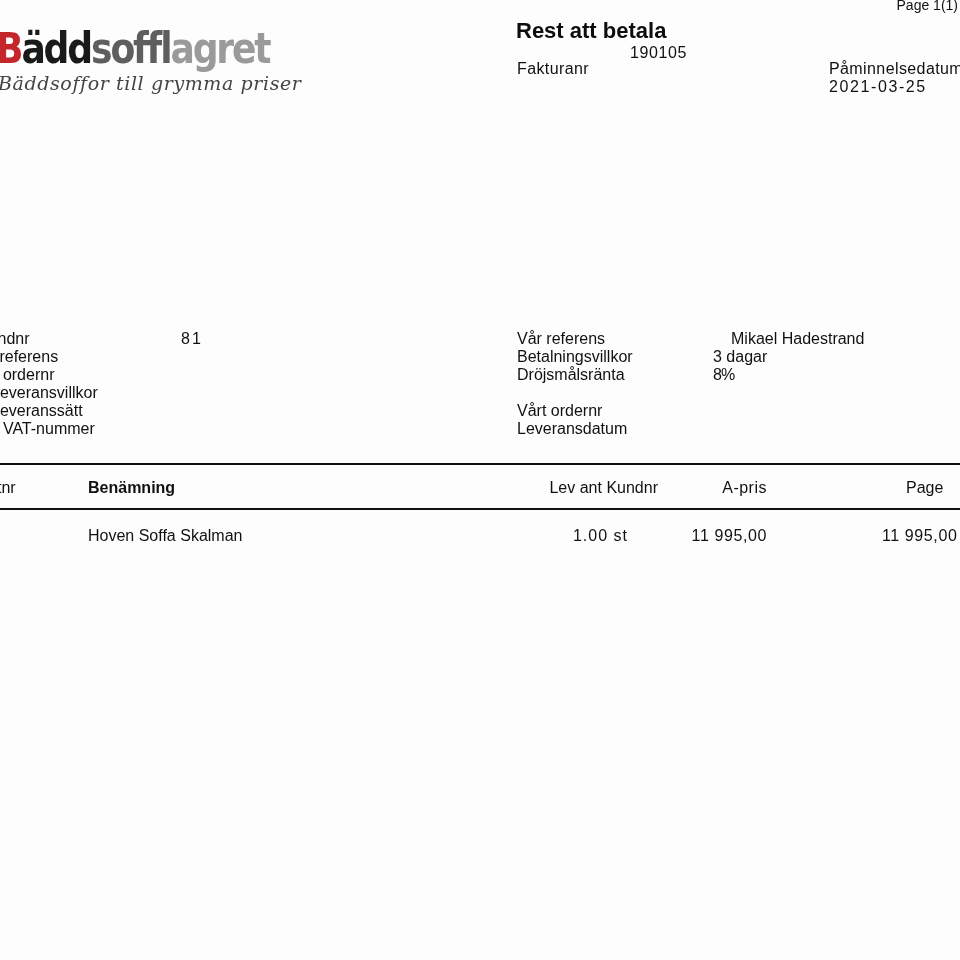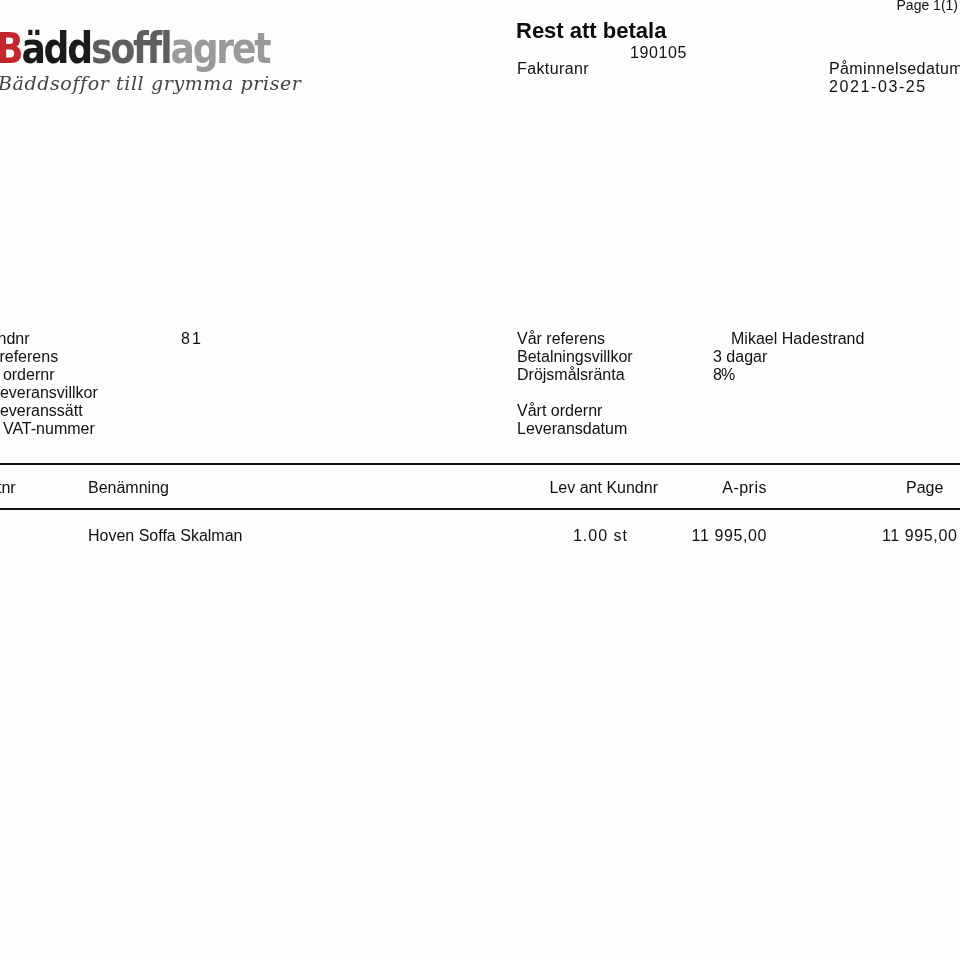--- a/index.html
+++ b/index.html
@@ -73,21 +73,21 @@
   <div class="abs info-value" style="left:731px; top:330px;">Mikael Hadestrand</div>
   <div class="abs info-value" style="left:713px; top:348px;">3 dagar</div>
   <div class="abs info-value" style="left:713px; top:366px; letter-spacing:-1px;">8%</div>
 </div>
 
 <div>
   <div class="rule" style="top:463px;"></div>
 
   <div>
     <div class="abs th" style="left:-19px; top:479px;">Artnr</div>
-    <div class="abs th" style="left:88px; top:479px;">Benämning</div>
+    <div class="abs th" style="left:88px; top:479px;font-weight:bold;">Benämning</div>
     <div class="abs th" style="right:302px; top:479px;">Lev ant Kundnr</div>
     <div class="abs th" style="right:193px; top:479px; letter-spacing:0.5px;">A-pris</div>
     <div class="abs th" style="left:906px; top:479px;">Page</div>
   </div>
 
   <div class="rule" style="top:508px;"></div>
 
   <div>
     <div class="abs td" style="left:0; top:527px;"></div>
     <div class="abs td" style="left:88px; top:527px;">Hoven Soffa Skalman</div>

